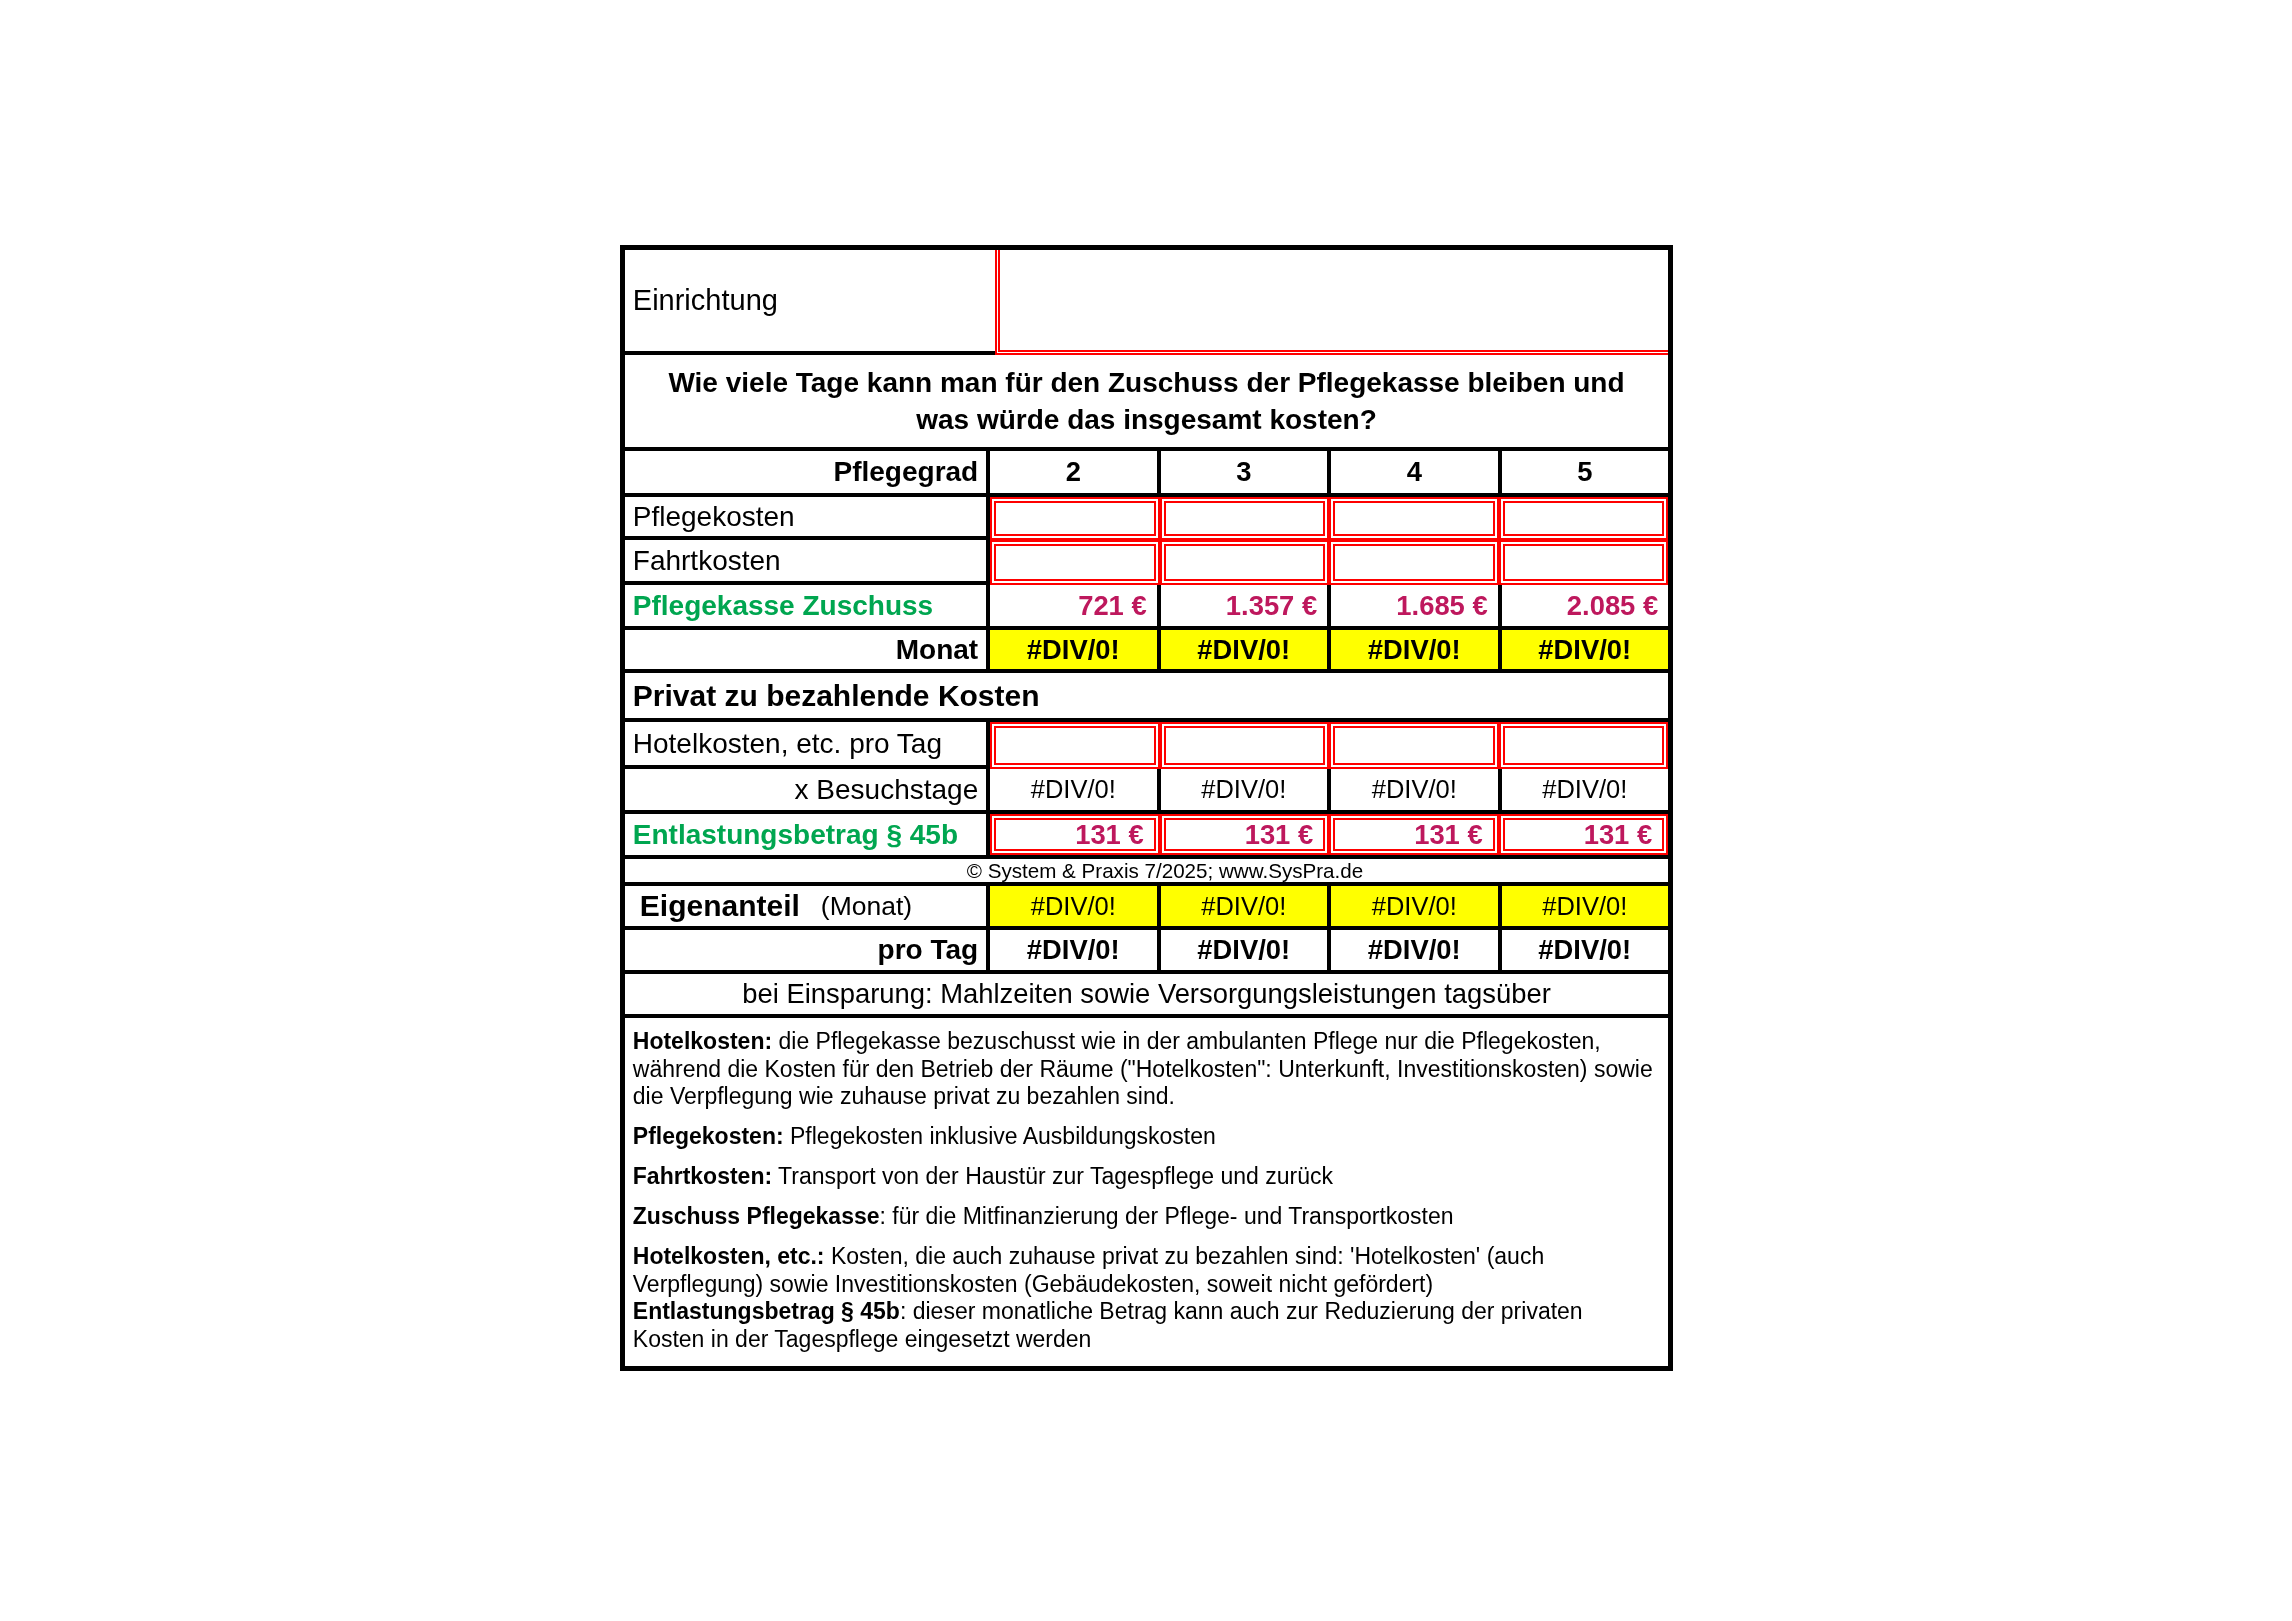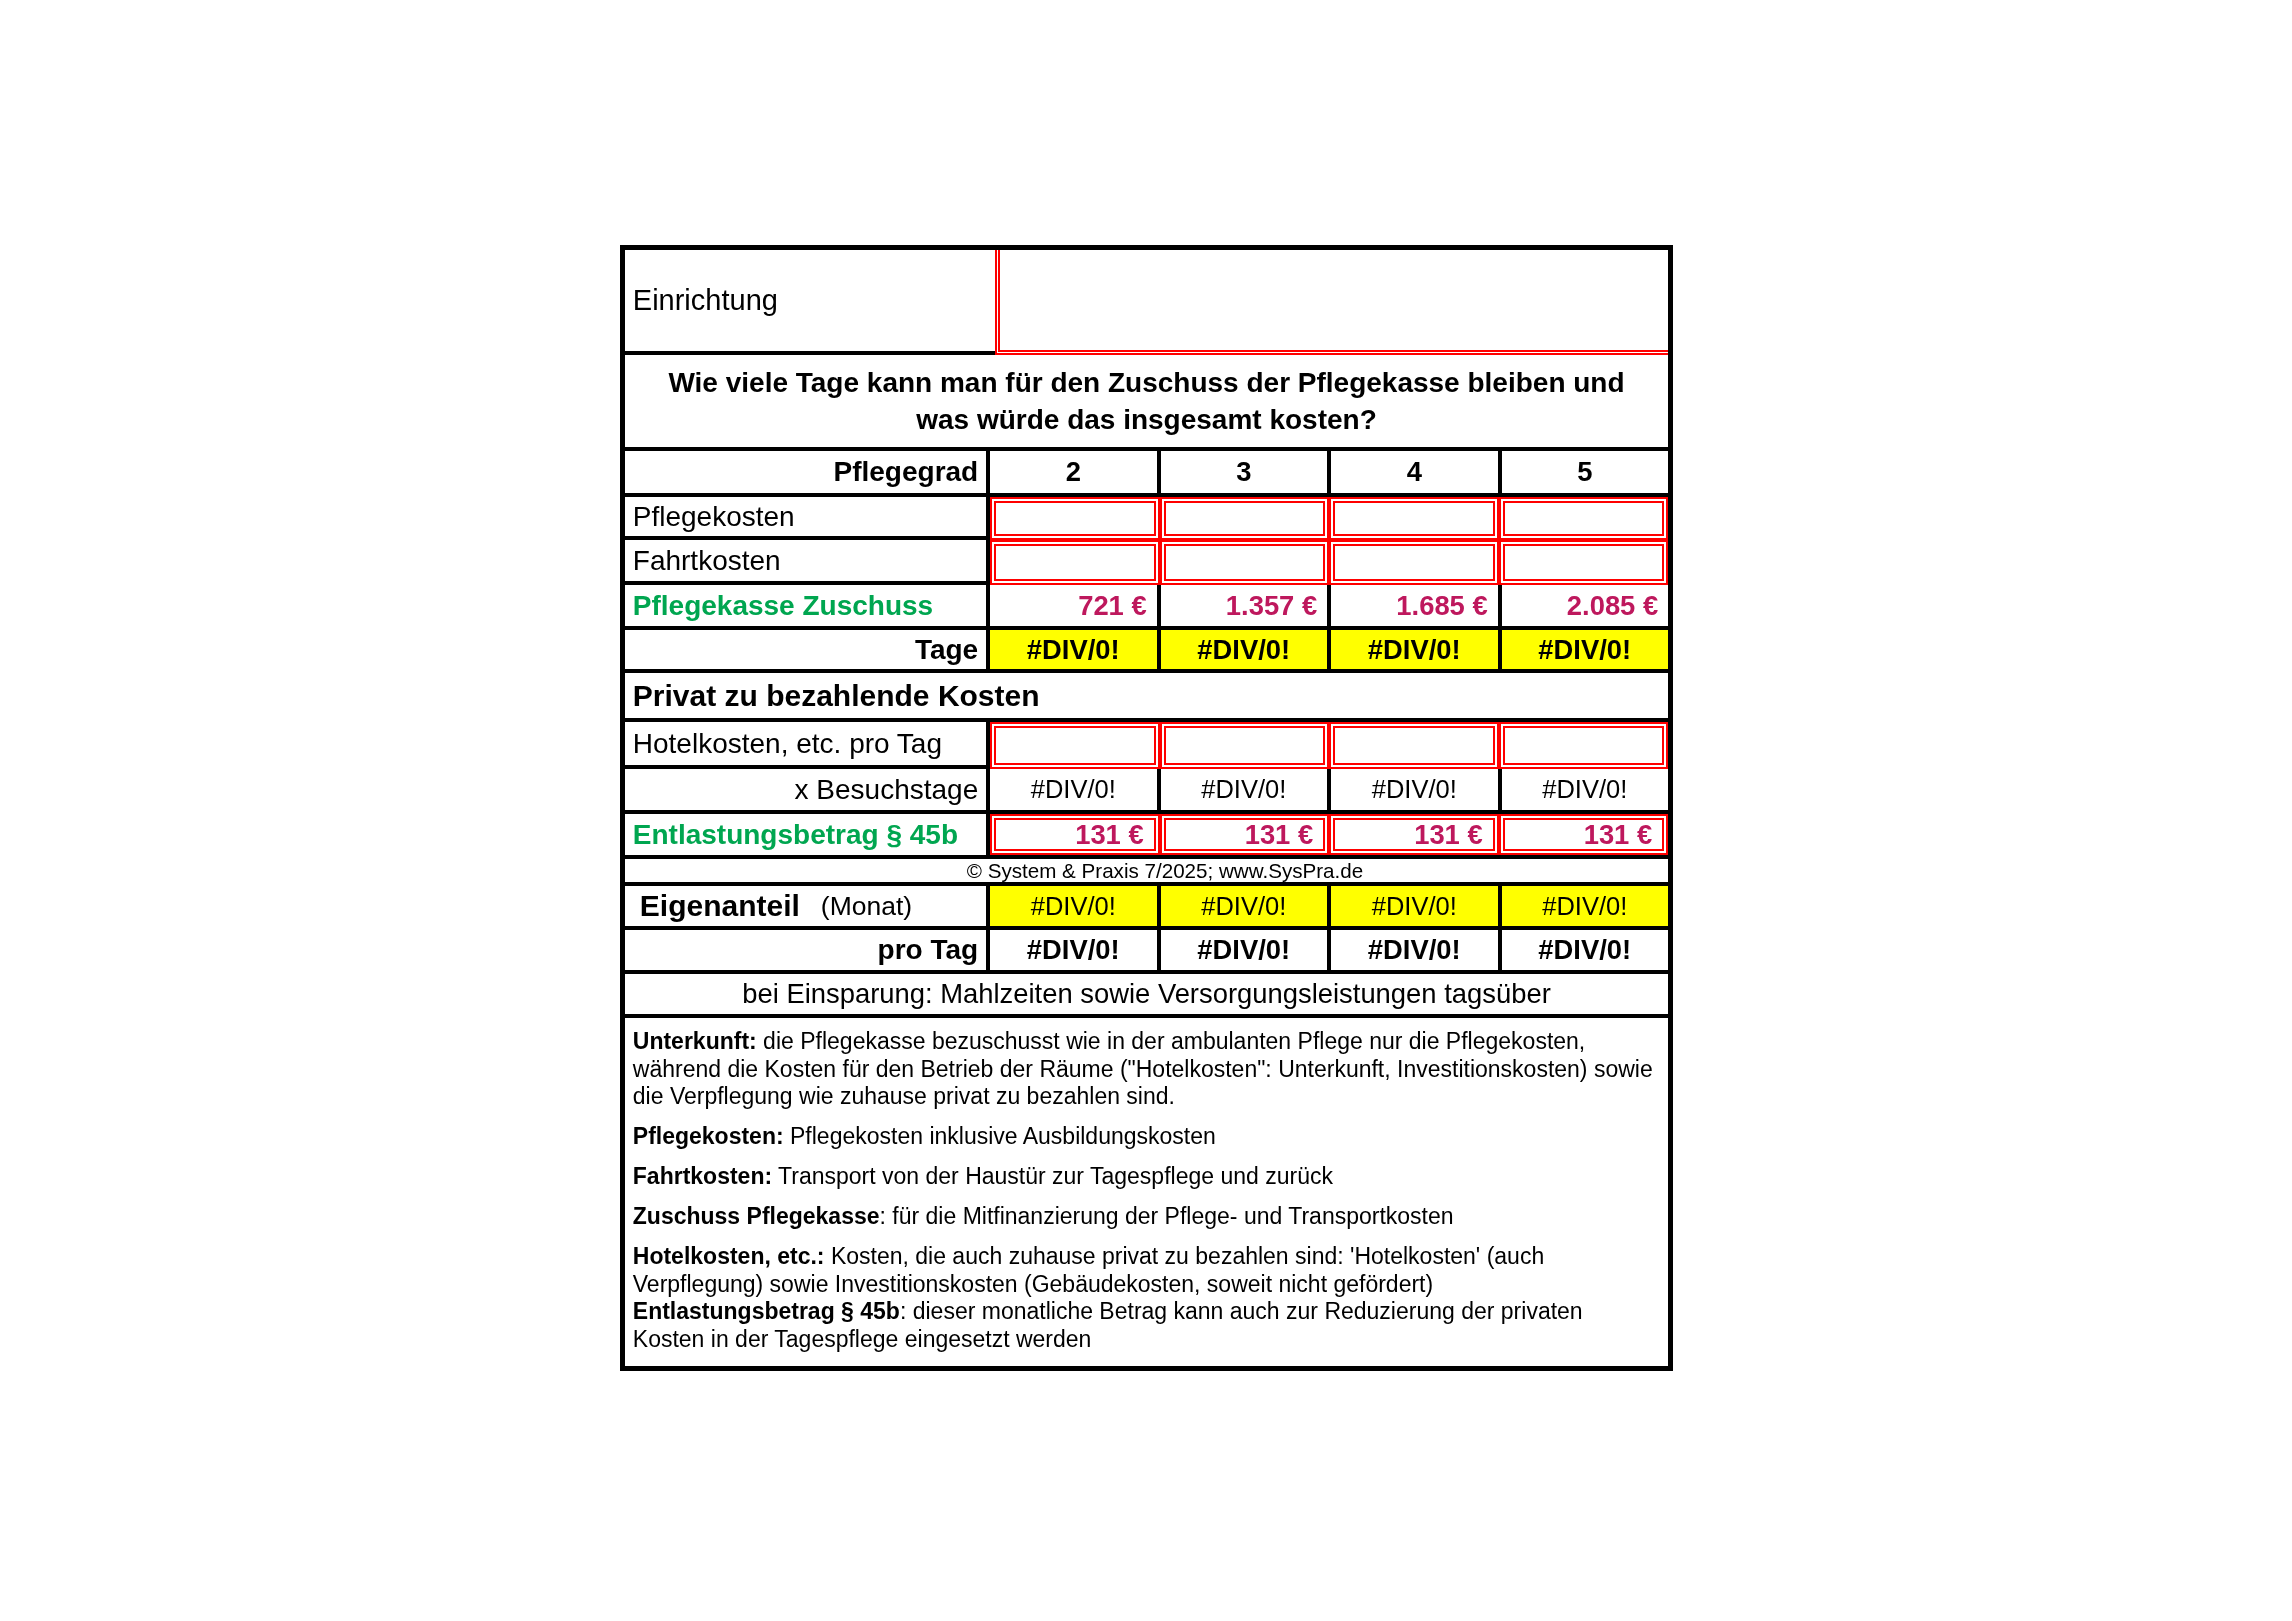--- a/index.html
+++ b/index.html
@@ -188,21 +188,21 @@
       <div class="label rsep green">Pflegekasse Zuschuss</div>
       <div class="cells divided">
         <div class="cell green num">721 €</div>
         <div class="cell green num">1.357 €</div>
         <div class="cell green num">1.685 €</div>
         <div class="cell green num">2.085 €</div>
       </div>
     </div>
 
     <div class="row r-tage bb divided">
-      <div class="label rsep right">Tage</div>
+      <div class="label rsep right">Monat</div>
       <div class="cells divided">
         <div class="cell bold yellow">#DIV/0!</div>
         <div class="cell bold yellow">#DIV/0!</div>
         <div class="cell bold yellow">#DIV/0!</div>
         <div class="cell bold yellow">#DIV/0!</div>
       </div>
     </div>
 
     <div class="row r-section bb">
       <div class="section-cell">Privat zu bezahlende Kosten</div>
@@ -264,21 +264,21 @@
         <div class="cell bold">#DIV/0!</div>
       </div>
     </div>
 
     <div class="row r-einsparung bb">
       <div class="center-cell">bei Einsparung: Mahlzeiten sowie Versorgungsleistungen tagsüber</div>
     </div>
 
     <div class="row r-footnotes">
       <div class="footnotes">
-        <p><b>Unterkunft:</b><span> die Pflegekasse bezuschusst wie in der ambulanten Pflege nur die Pflegekosten, während die Kosten für den Betrieb der Räume ("Hotelkosten": Unterkunft, Investitionskosten) sowie die Verpflegung wie zuhause privat zu bezahlen sind.</span></p>
+        <p><b>Hotelkosten:</b><span> die Pflegekasse bezuschusst wie in der ambulanten Pflege nur die Pflegekosten, während die Kosten für den Betrieb der Räume ("Hotelkosten": Unterkunft, Investitionskosten) sowie die Verpflegung wie zuhause privat zu bezahlen sind.</span></p>
         <p><b>Pflegekosten:</b><span> Pflegekosten inklusive Ausbildungskosten</span></p>
         <p><b>Fahrtkosten:</b><span> Transport von der Haustür zur Tagespflege und zurück</span></p>
         <p><b>Zuschuss Pflegekasse</b><span>: für die Mitfinanzierung der Pflege- und Transportkosten</span></p>
         <p class="tight"><b>Hotelkosten, etc.:</b><span> Kosten, die auch zuhause privat zu bezahlen sind: 'Hotelkosten' (auch Verpflegung) sowie Investitionskosten (Gebäudekosten, soweit nicht gefördert)</span></p>
         <p class="tight"><b>Entlastungsbetrag § 45b</b><span>: dieser monatliche Betrag kann auch zur Reduzierung der privaten Kosten in der Tagespflege eingesetzt werden</span></p>
       </div>
     </div>
 
   </div>
 </div>

